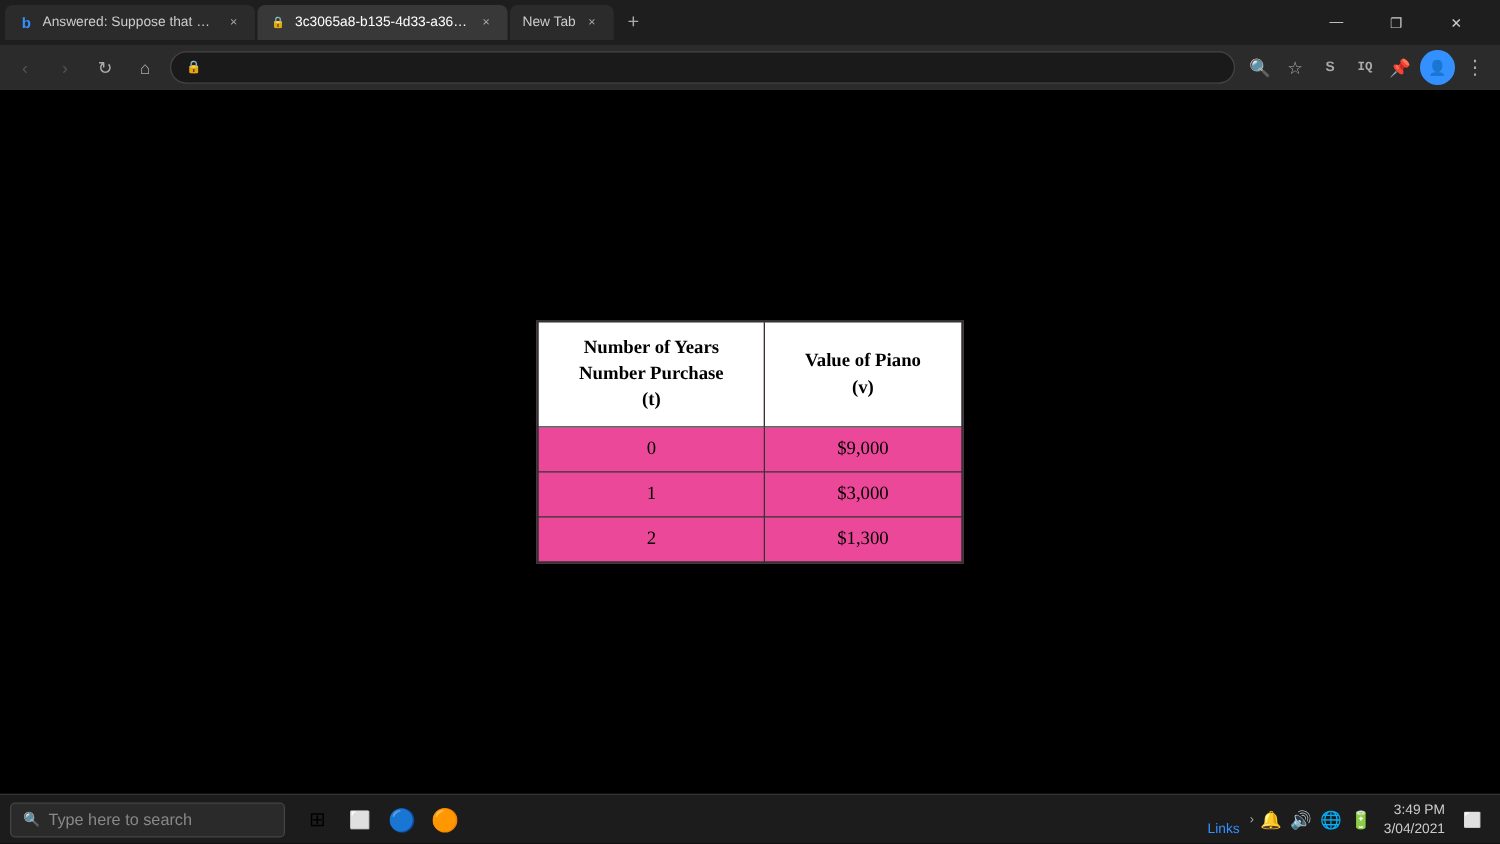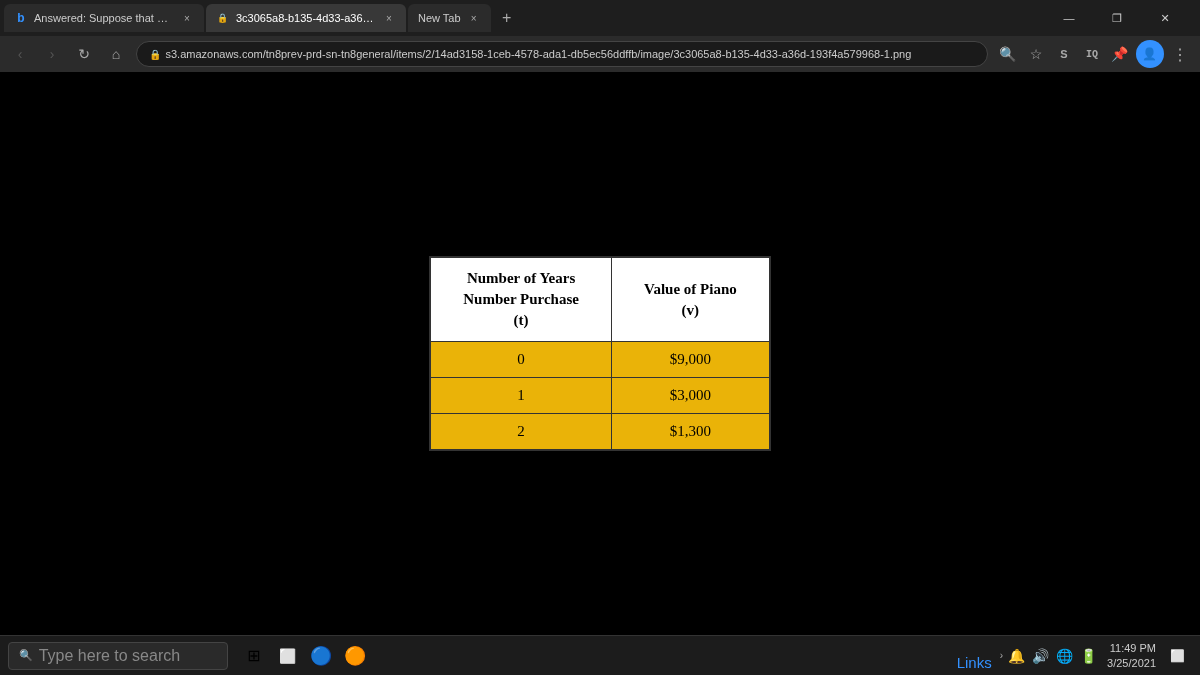--- a/index.html
+++ b/index.html
@@ -177,21 +177,21 @@
       background: #000;
       display: flex;
       align-items: center;
       justify-content: center;
       padding: 20px;
     }
 
     
     .piano-table {
       border-collapse: collapse;
-      background: #eab308;
+      background: #ec4899;
       border: 2px solid #333;
     }
 
     .piano-table th,
     .piano-table td {
       border: 1.5px solid #333;
       text-align: center;
       padding: 8px 28px;
     }
 
@@ -234,21 +234,21 @@
       width: 220px;
     }
 
     .search-icon {
       color: #aaa;
       font-size: 11px;
     }
 
     .search-text {
       color: #888;
-      font-size: 16px;
+      font-size: 13px;
     }
 
     .taskbar-apps {
       display: flex;
       gap: 6px;
       margin-left: 12px;
       align-items: center;
     }
 
     .taskbar-app {
@@ -265,21 +265,21 @@
       margin-left: auto;
       display: flex;
       align-items: center;
       gap: 8px;
       color: #ccc;
       font-size: 11px;
     }
 
     .links-text {
       color: #3391ff;
-      font-size: 15px;
+      font-size: 11px;
       text-decoration: none;
       margin-top: 14px;
     }
 
     .system-icons {
       display: flex;
       gap: 4px;
       align-items: center;
     }
 
@@ -355,21 +355,20 @@
     </div>
   </div>
 
   <div class="address-bar">
     <div class="nav-btn disabled">‹</div>
     <div class="nav-btn disabled">›</div>
     <div class="nav-btn">↻</div>
     <div class="nav-btn">⌂</div>
     <div class="address-input">
       <span class="address-lock">🔒</span>
-      <span style="font-size:11px;color:#ccc;">s3.amazonaws.com/tn8prev-prd-sn-tn8general/items/2/14ad3158-1ceb-4578-ada1-db5ec56ddffb/image/3c3065a8-b135-4d33-a36d-193f4a579968-1.png</span>
     </div>
     <div class="toolbar-icons">
       <div class="toolbar-icon">🔍</div>
       <div class="toolbar-icon">☆</div>
       <div class="toolbar-icon" style="font-size:11px;font-weight:bold;">S</div>
       <div class="toolbar-icon" style="font-size:10px;font-weight:bold;font-family:Liberation Mono, monospace;">IQ</div>
       <div class="toolbar-icon">📌</div>
       <div class="toolbar-icon" style="width:28px;height:28px;background:#3391ff;border-radius:50%;color:#fff;font-size:12px;">👤</div>
       <div class="toolbar-icon" style="font-size:16px;">⋮</div>
     </div>
@@ -430,20 +429,20 @@
   <div class="taskbar-right">
     <span class="links-text">Links</span>
     <div class="system-icons">
       <span class="chevron-icon">›</span>
       <span class="sys-icon" style="font-size:14px;">🔔</span>
       <span class="sys-icon" style="font-size:14px;">🔊</span>
       <span class="sys-icon" style="font-size:14px;">🌐</span>
       <span class="sys-icon" style="font-size:14px;">🔋</span>
     </div>
     <div class="time-block">
-      <span class="time-text">11:49 PM</span>
-      <span class="date-text">3/25/2021</span>
+      <span class="time-text">3:49 PM</span>
+      <span class="date-text">3/04/2021</span>
     </div>
     <div class="taskbar-app">
       <span style="font-size:12px;color:#aaa;">⬜</span>
     </div>
   </div>
 </div>
 
 </body></html>

